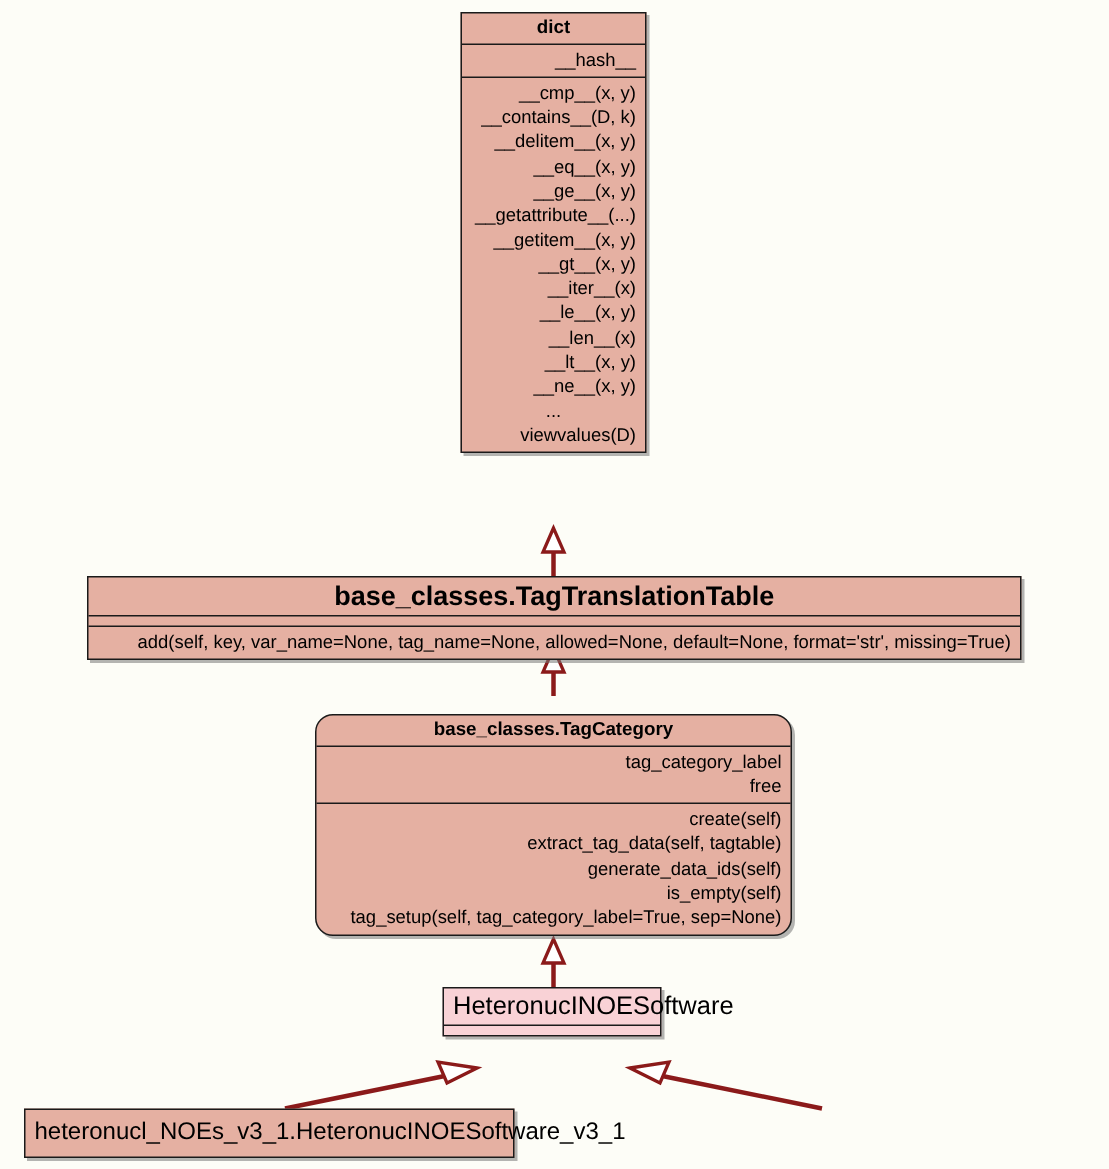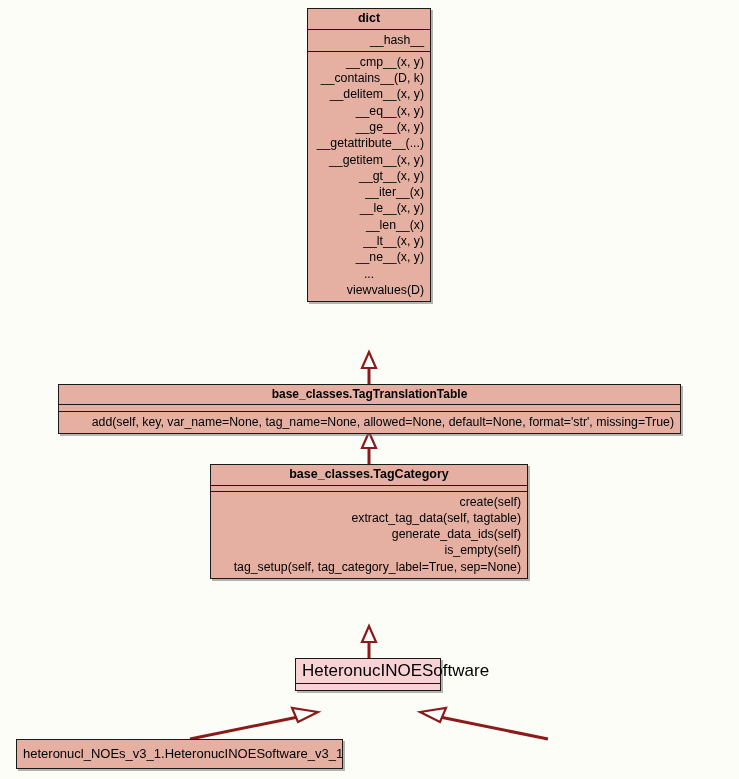--- a/index.html
+++ b/index.html
@@ -68,30 +68,30 @@
   .row.center {
     text-align: center;
   }
   .empty-compartment {
     height: 7px;
   }
 
   
   #box-dict        { left: 307px; top: 8px;   width: 124px; }
   #box-tagtrans    { left: 58px;  top: 384px; width: 623px; }
-  #box-tagcat      { left: 210px; top: 464px; width: 318px; }
+  #box-tagcat      { left: 210px; top: 476px; width: 318px; border-radius: 12px; }
   #box-hetsoft     { left: 295px; top: 658px; width: 146px; }
   #box-v3          { left: 16px;  top: 739px; width: 327px; }
   #box-v2          { left: 396px; top: 739px; width: 327px; }
 
   #box-dict .cname      { font-size: 12.5px; }
-  #box-tagtrans .cname  { font-size: 12px; }
+  #box-tagtrans .cname  { font-size: 18px; }
   #box-tagcat .cname    { font-size: 12.5px; }
   #box-hetsoft .cname   { font-size: 17px; font-weight: normal; }
-  #box-v3 .cname, #box-v2 .cname { font-size: 13px; font-weight: normal; padding: 7px 6px 8px 6px; }
+  #box-v3 .cname, #box-v2 .cname { font-size: 16px; font-weight: normal; padding: 7px 6px 8px 6px; }
 </style>
 </head>
 <body>
 
 <div id="canvas">
 
   <svg class="edges" viewBox="0 0 739 779" xmlns="http://www.w3.org/2000/svg">
 
     <line x1="369" y1="384" x2="369" y2="367" stroke="#8b1a1a" stroke-width="3"></line>
     <polygon points="369,352 362,368 376,368" fill="#ffffff" stroke="#8b1a1a" stroke-width="2.2"></polygon>
@@ -137,20 +137,22 @@
     <div class="compartment cname">base_classes.TagTranslationTable</div>
     <div class="compartment empty-compartment"></div>
     <div class="compartment ops">
       <div class="row">add(self, key, var_name=None, tag_name=None, allowed=None, default=None, format='str', missing=True)</div>
     </div>
   </div>
 
   <div class="uml-class" id="box-tagcat">
     <div class="compartment cname">base_classes.TagCategory</div>
     <div class="compartment attrs">
+      <div class="row">tag_category_label</div>
+      <div class="row">free</div>
     </div>
     <div class="compartment ops">
       <div class="row">create(self)</div>
       <div class="row">extract_tag_data(self, tagtable)</div>
       <div class="row">generate_data_ids(self)</div>
       <div class="row">is_empty(self)</div>
       <div class="row">tag_setup(self, tag_category_label=True, sep=None)</div>
     </div>
   </div>
 

